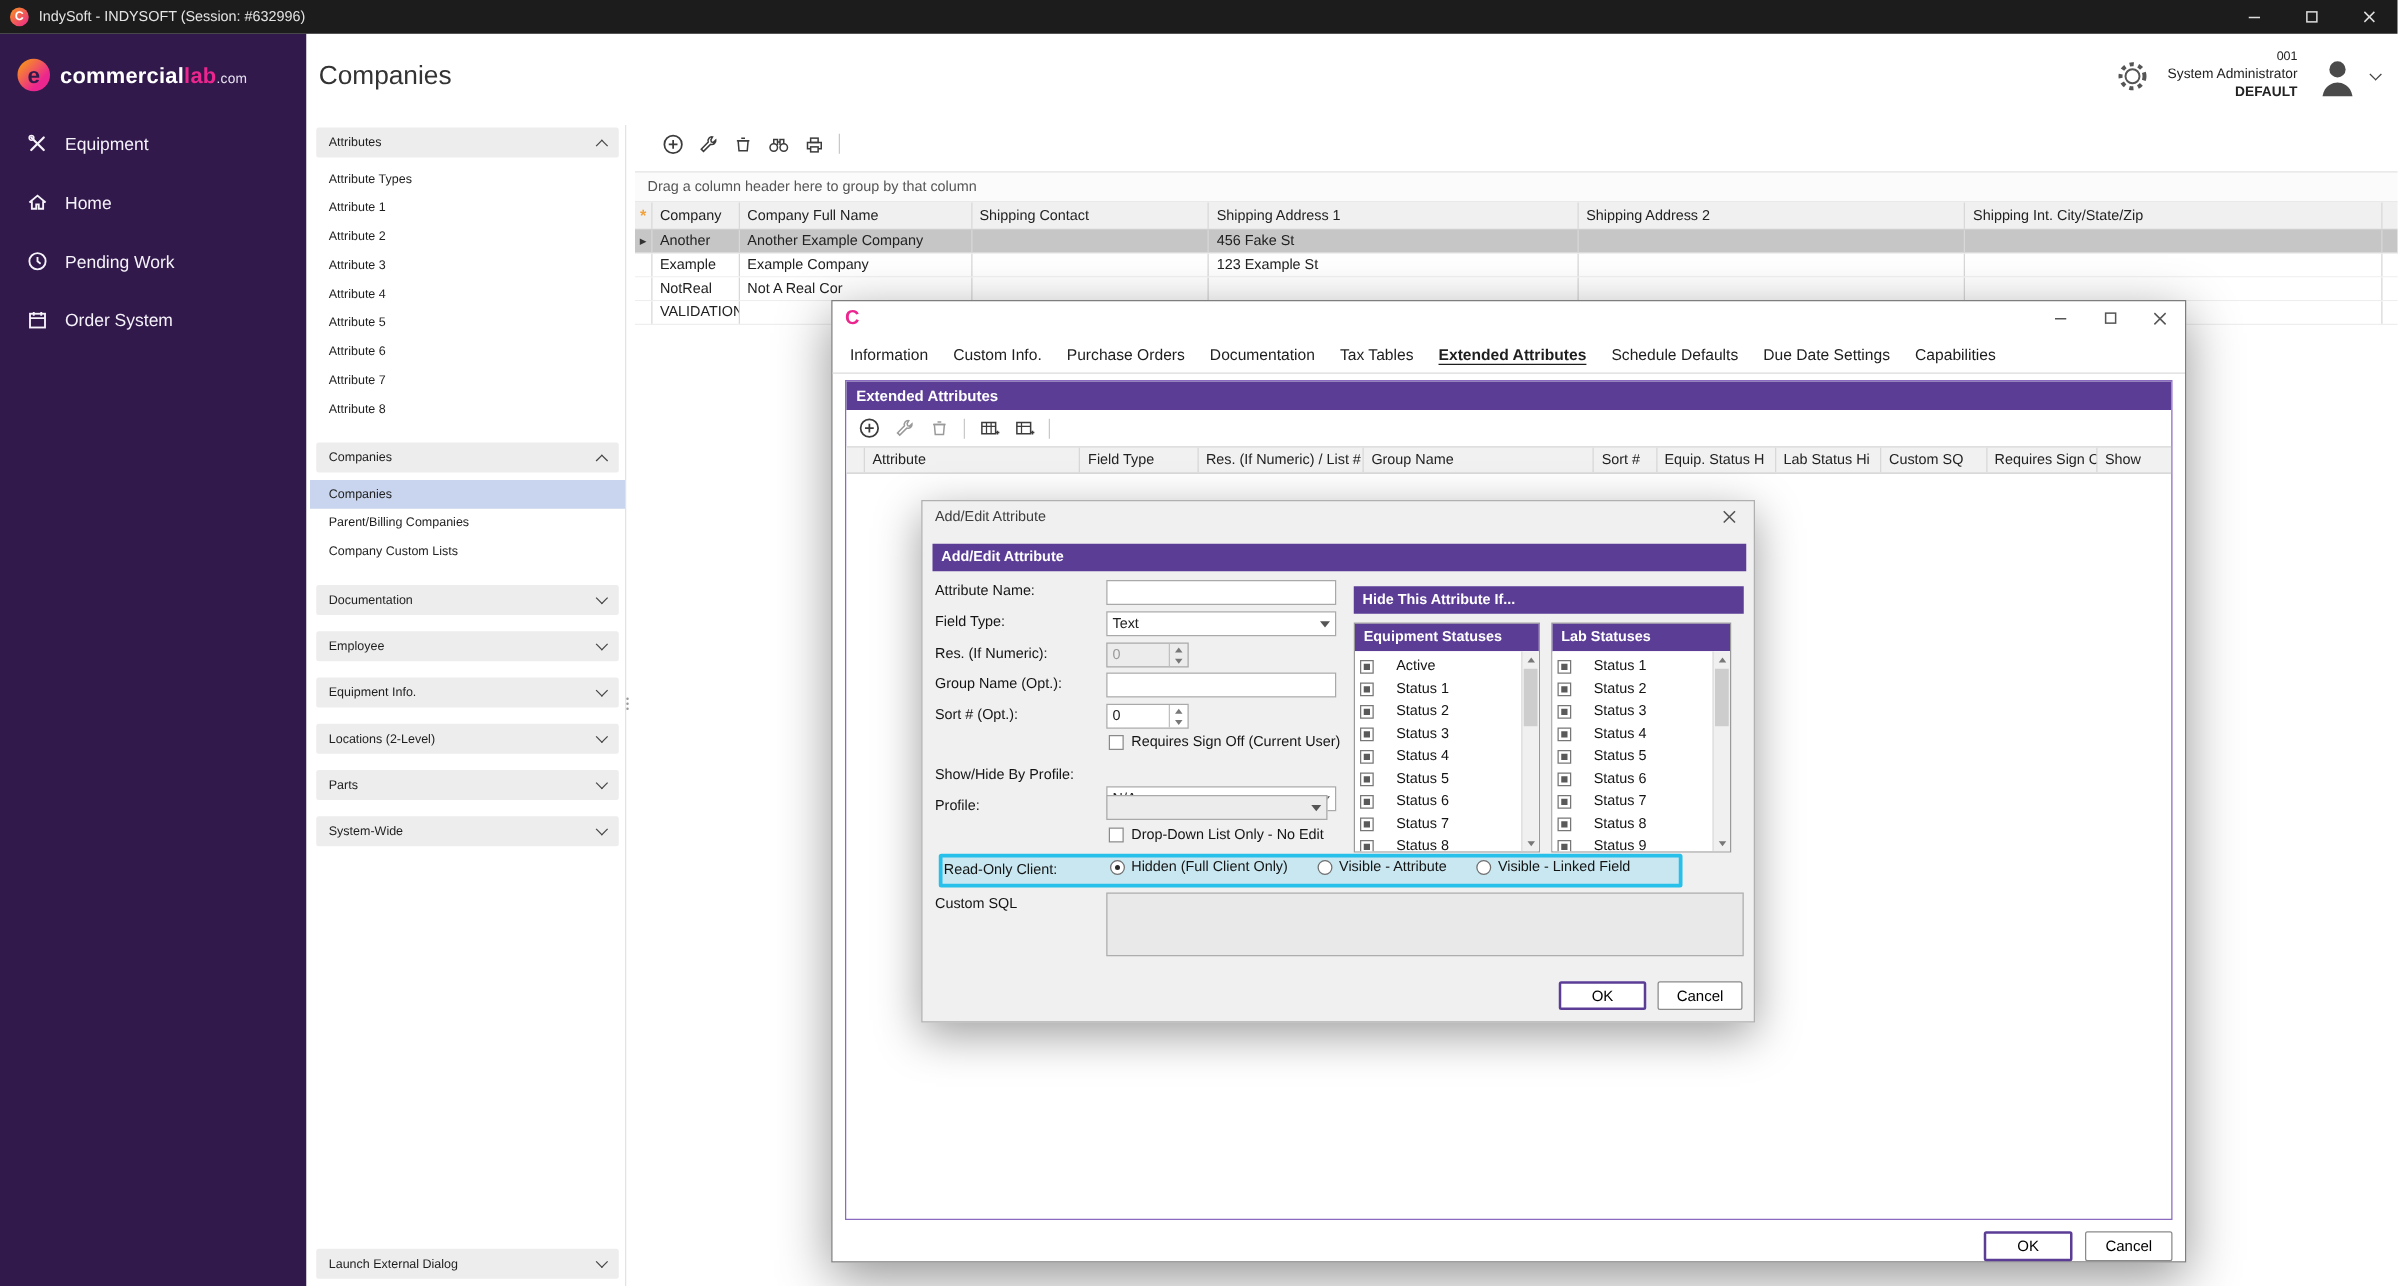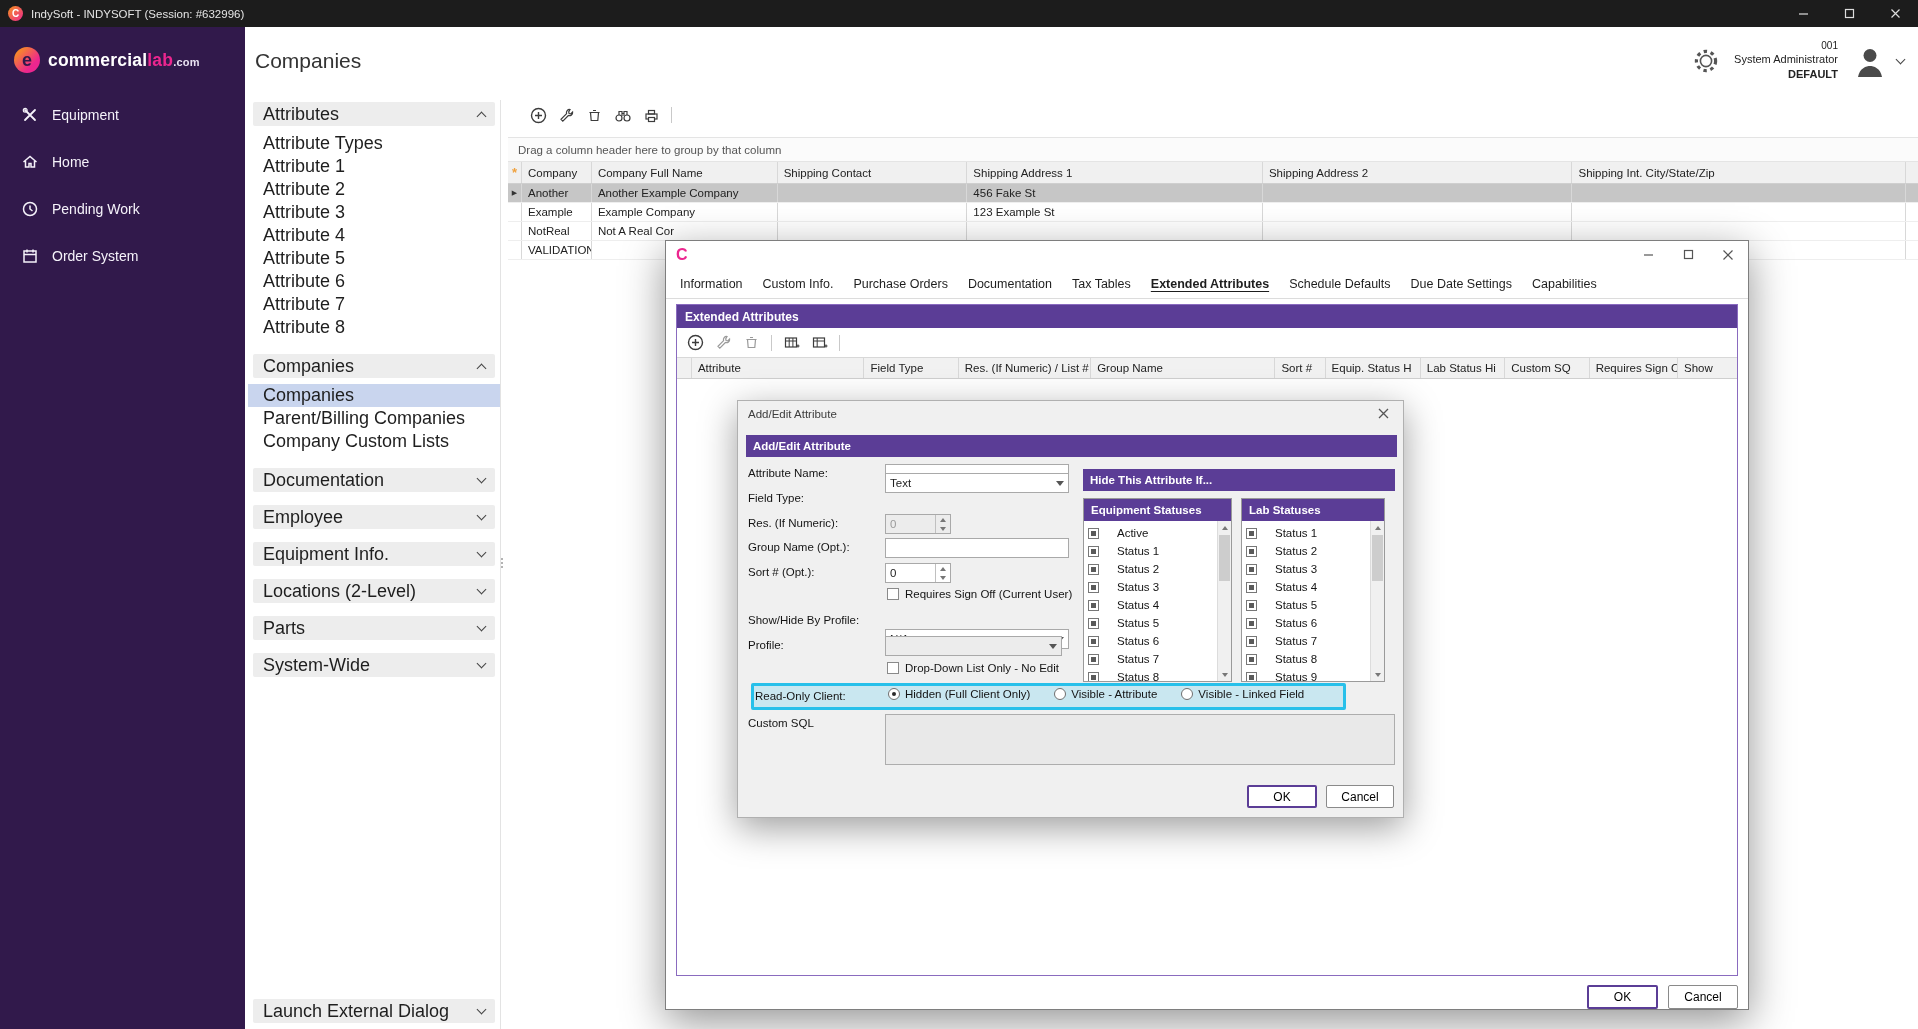--- a/index.html
+++ b/index.html
@@ -12,40 +12,40 @@
   .win-controls{margin-left:auto;display:flex;height:100%}
   .win-btn{width:46px;display:flex;align-items:center;justify-content:center;color:#ddd;cursor:pointer}
   .win-btn svg{display:block}
 
   
   .sidebar{position:absolute;top:27px;left:0;width:245px;bottom:0;background:#31194b;z-index:5}
   .logo-area{display:flex;align-items:center;gap:8px;padding:20px 12px 18px 14px}
   .logo-mark{width:26px;height:26px;border-radius:50%;background:linear-gradient(135deg,#f7941d 10%,#ec268f 70%);color:#31194b;font-weight:bold;font-size:18px;display:flex;align-items:center;justify-content:center;line-height:1}
   .brand{font-size:17.5px;font-weight:bold;color:#fff;letter-spacing:.2px}
   .brand .accent{color:#ec268f}
-  .brand .suffix{font-size:11px;font-weight:bold;color:#e9e2f2}
+  .brand .suffix{font-size:11px;font-weight:normal;color:#e9e2f2}
   .nav-item{height:47px;display:flex;align-items:center;gap:13px;padding-left:21px;color:#f5f2fa;font-size:14px;cursor:pointer}
   .nav-item svg{flex:0 0 auto}
   .nav-item.active{background:#f3f1f7;color:#2c1746;font-weight:bold}
 
   
   .app-header{position:absolute;left:245px;top:27px;right:0;height:67px;background:#fff;display:flex;align-items:center;padding:0 14px 0 10px;z-index:4}
   .page-title{font-size:21px;font-weight:400;color:#333}
   .hdr-right{margin-left:auto;display:flex;align-items:center;gap:13px}
   .gear-btn{cursor:pointer;display:flex}
   .user-block{text-align:right;line-height:1.35;color:#222}
   .user-block .uid{font-size:10px}
   .user-block .uname{font-size:11px}
   .user-block .urole{font-size:11px;font-weight:bold}
   .chev{display:inline-block;width:7px;height:7px;border-right:1.6px solid #444;border-bottom:1.6px solid #444}
   .chev.down{transform:rotate(45deg);margin-top:-3px}
   .chev.up{transform:rotate(-135deg);margin-top:4px}
 
   
-  .nav-panel{position:absolute;left:248px;top:100px;width:253px;bottom:0;background:#fff;border-right:1px solid #e3e3e3;padding-top:2px;font-size:18px;z-index:3}
+  .nav-panel{position:absolute;left:248px;top:100px;width:253px;bottom:0;background:#fff;border-right:1px solid #e3e3e3;padding-top:2px;font-size:10px;z-index:3}
   .acc-header{height:24px;background:#ededed;margin:0 5px 6px 5px;display:flex;align-items:center;justify-content:space-between;padding:0 10px;border-radius:2px;cursor:pointer;color:#1e1e1e}
   .acc-header.collapsed{margin-bottom:13px}
   .acc-items{margin-bottom:15px}
   .acc-item{height:23px;display:flex;align-items:center;padding-left:15px;cursor:pointer;color:#1e1e1e}
   .acc-item.selected{background:#c9d5ee}
   .nav-footer{position:absolute;left:0;right:0;bottom:6px}
   .splitter{position:absolute;left:499px;top:552px;width:5px;height:22px;display:flex;flex-direction:column;align-items:center;justify-content:center;gap:2px;z-index:6;cursor:col-resize}
   .splitter i{width:2px;height:2px;background:#9a9a9a;border-radius:50%}
 
   
@@ -453,21 +453,21 @@
       </span>
   </div>
   <div class="dlg-purple">Add/Edit Attribute</div>
 
   <span class="dl" style="top:66px">Attribute Name:</span>
   <div class="ctl w-lg" style="top:63px">
       <input class="txt" style="">
     </div>
 
   <span class="dl" style="top:91px">Field Type:</span>
-  <div class="ctl w-lg dd" style="top:72px">
+  <div class="ctl w-lg dd" style="top:88px">
       <span>Text</span>
       <span class="dd-arrow"></span>
     </div>
 
   <span class="dl" style="top:116px">Res. (If Numeric):</span>
   <div class="ctl spin disabled" style="top:113px">
     <span class="val">0</span>
     <span class="spin-btns">
         <span>
           <i class="tri-up"></i>

